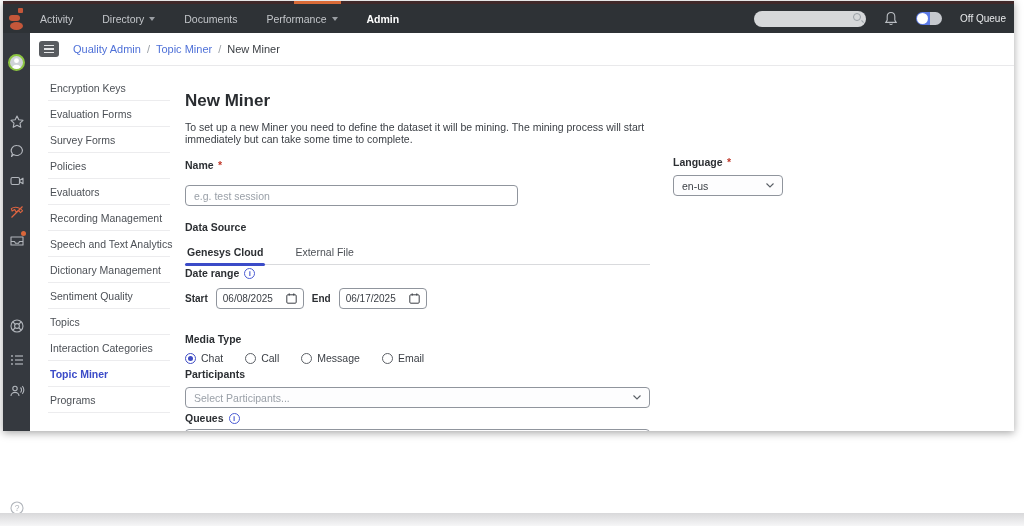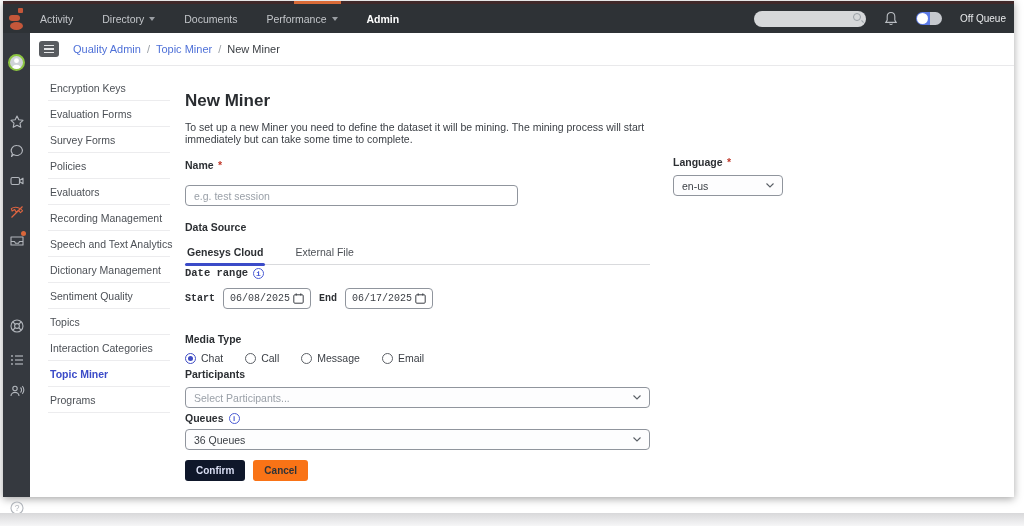--- a/index.html
+++ b/index.html
@@ -1,20 +1,20 @@
 <!DOCTYPE html>
 <html><head>
 <meta charset="utf-8">
 <style>
   * { margin:0; padding:0; box-sizing:border-box; }
   html,body { background:#fff; }
   body { font-family:"Liberation Sans", sans-serif; }
   .screen { position:relative; width:1024px; height:526px; background:#fff; overflow:hidden; }
 
-  .window { position:absolute; left:3px; top:1px; width:1011px; height:496px; background:#fff;
+  .window { position:absolute; left:3px; top:1px; width:1011px; height:430px; background:#fff;
             box-shadow:0 2px 8px rgba(0,0,0,.35); }
 
   
   .topline { position:absolute; left:0; top:0; right:0; height:3px; background:#40292a; }
   .admin-indicator { position:absolute; left:291px; top:0; width:47px; height:3px; background:#d96b38; }
   .topbar { position:absolute; left:0; top:3px; right:0; height:29px; background:#2e3236;
             display:flex; align-items:center; }
   .logo { width:27px; height:29px; position:relative; flex:0 0 auto; }
   .logo i { position:absolute; background:#c4573a; }
   .logo .l1 { width:5px; height:5px; left:15px; top:4px; border-radius:1px; }
@@ -85,21 +85,21 @@
   .chev { width:8px; height:5px; }
   .lang-box { width:110px; }
 
   .datasource { position:absolute; left:0; top:150px; width:465px; }
   .tabs { display:flex; gap:28px; margin-top:8px; border-bottom:1px solid #d9dadd; }
   .tab { font-size:10.5px; color:#4c5056; padding:3px 2px 6px 2px; position:relative; cursor:pointer; }
   .tab.active { font-weight:bold; color:#2c2f33; }
   .tab.active::after { content:''; position:absolute; left:0; right:0; bottom:-2px; height:3px;
                        background:#3b4bc8; border-radius:2px; }
 
-  .daterange { position:absolute; left:0; top:200px;font-family:Liberation Mono, monospace; }
+  .daterange { position:absolute; left:0; top:200px; }
   .lbl-with-info { display:flex; align-items:center; gap:5px; }
   .info-icon { width:11px; height:11px; border:1px solid #4a5bd4; border-radius:50%; color:#4a5bd4;
                font-size:8px; display:flex; align-items:center; justify-content:center; font-weight:bold;
                font-style:normal; cursor:pointer; }
   .date-row { display:flex; align-items:center; gap:8px; margin-top:9px; }
   .date-box { width:88px; height:21px; border:1px solid #90959d; border-radius:4px; display:flex;
               align-items:center; padding:0 6px; font-size:10px; color:#3a3e44; cursor:text; }
   .cal { margin-left:auto; width:11px; height:11px; }
   .mini-lbl { font-size:10px; font-weight:bold; color:#2c2f33; }
 

